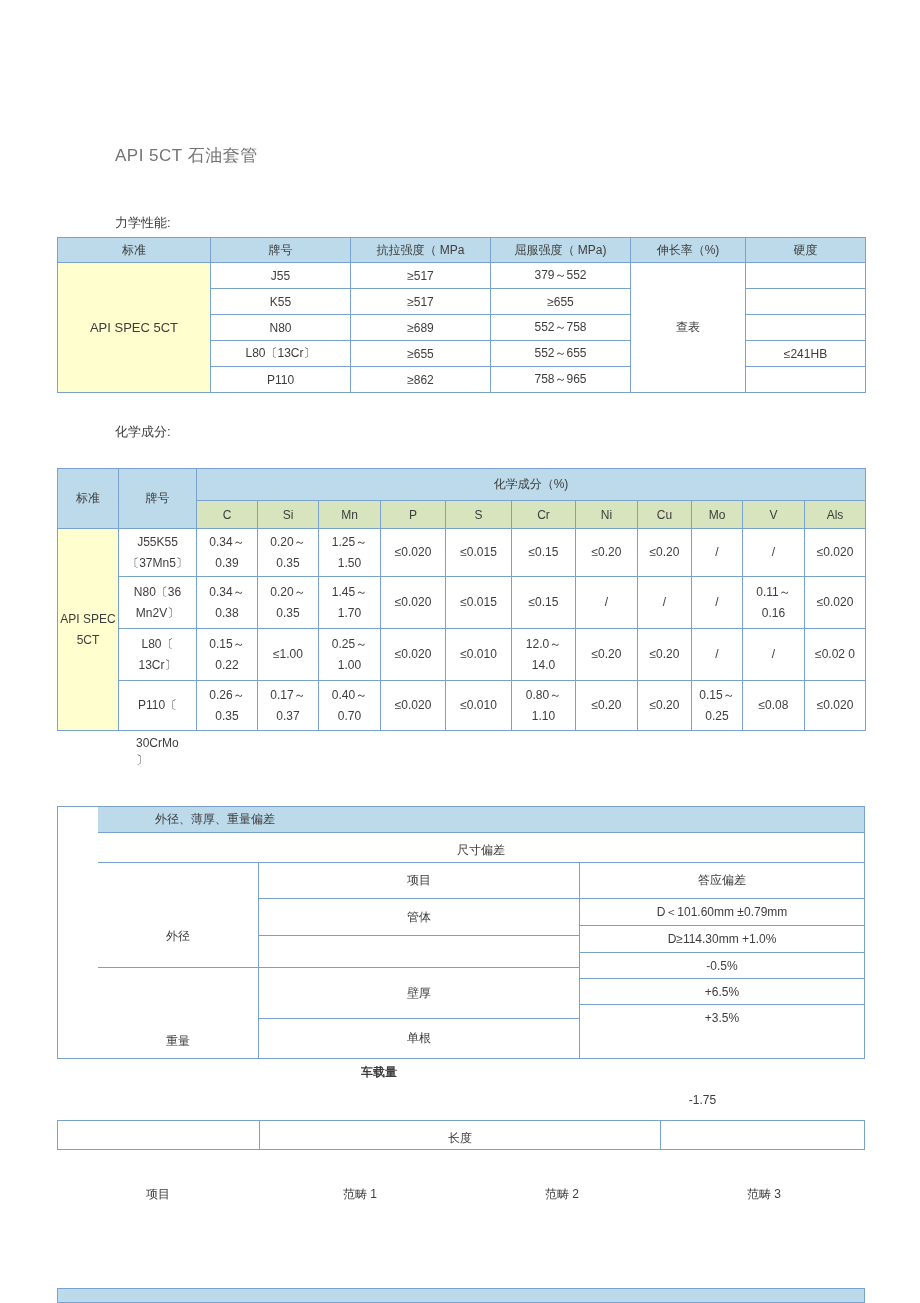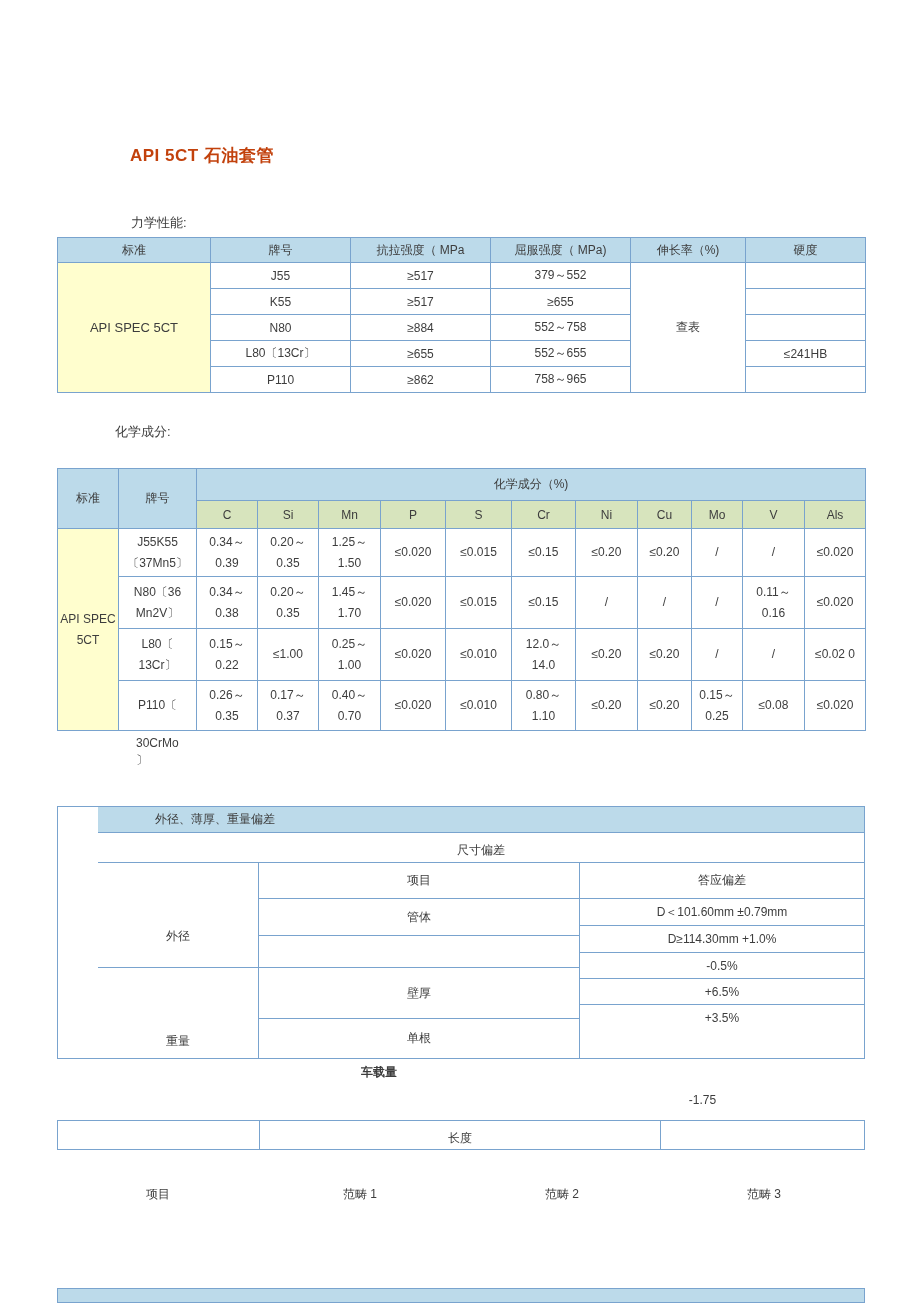--- a/index.html
+++ b/index.html
@@ -1,21 +1,21 @@
 <!DOCTYPE html>
 <html><head>
 <meta charset="utf-8">
 <style>
   html,body{margin:0;padding:0;background:#ffffff;}
   .page{position:relative;width:920px;height:1303px;background:#ffffff;overflow:hidden;
         font-family:"Liberation Sans","DejaVu Sans",sans-serif;color:#3d3d3d;}
   .abs{position:absolute;}
-  .title{left:130px;top:144px;font-size:17px;color:#c2410c;letter-spacing:.5px;font-weight:bold;}
+  .title{left:115px;top:144px;font-size:17px;color:#737373;letter-spacing:.5px;}
   .lbl{font-size:13px;}
-  .lbl-mech{left:131px;top:214px;text-align:center;}
+  .lbl-mech{left:115px;top:214px;text-align:center;}
   .lbl-chem{left:115px;top:423px;}
 
   table.tbl{border-collapse:collapse;table-layout:fixed;position:absolute;left:57px;}
   .tbl td,.tbl th{border:1px solid #79a3ce;font-size:12px;font-weight:normal;text-align:center;
                   vertical-align:middle;padding:0 2px;overflow:hidden;}
   .blue{background:#bcdaea;}
   .ylw{background:#fffece;}
   .grn{background:#d7e4bd;}
   .pre{white-space:pre-line;line-height:21px;}
 
@@ -115,21 +115,21 @@
         <td></td>
       </tr>
       <tr>
         <td>K55</td>
         <td>≥517</td>
         <td>≥655</td>
         <td></td>
       </tr>
       <tr>
         <td>N80</td>
-        <td>≥884</td>
+        <td>≥689</td>
         <td>552～758</td>
         <td></td>
       </tr>
       <tr>
         <td>L80〔13Cr〕</td>
         <td>≥655</td>
         <td>552～655</td>
         <td>≤241HB</td>
       </tr>
       <tr>

